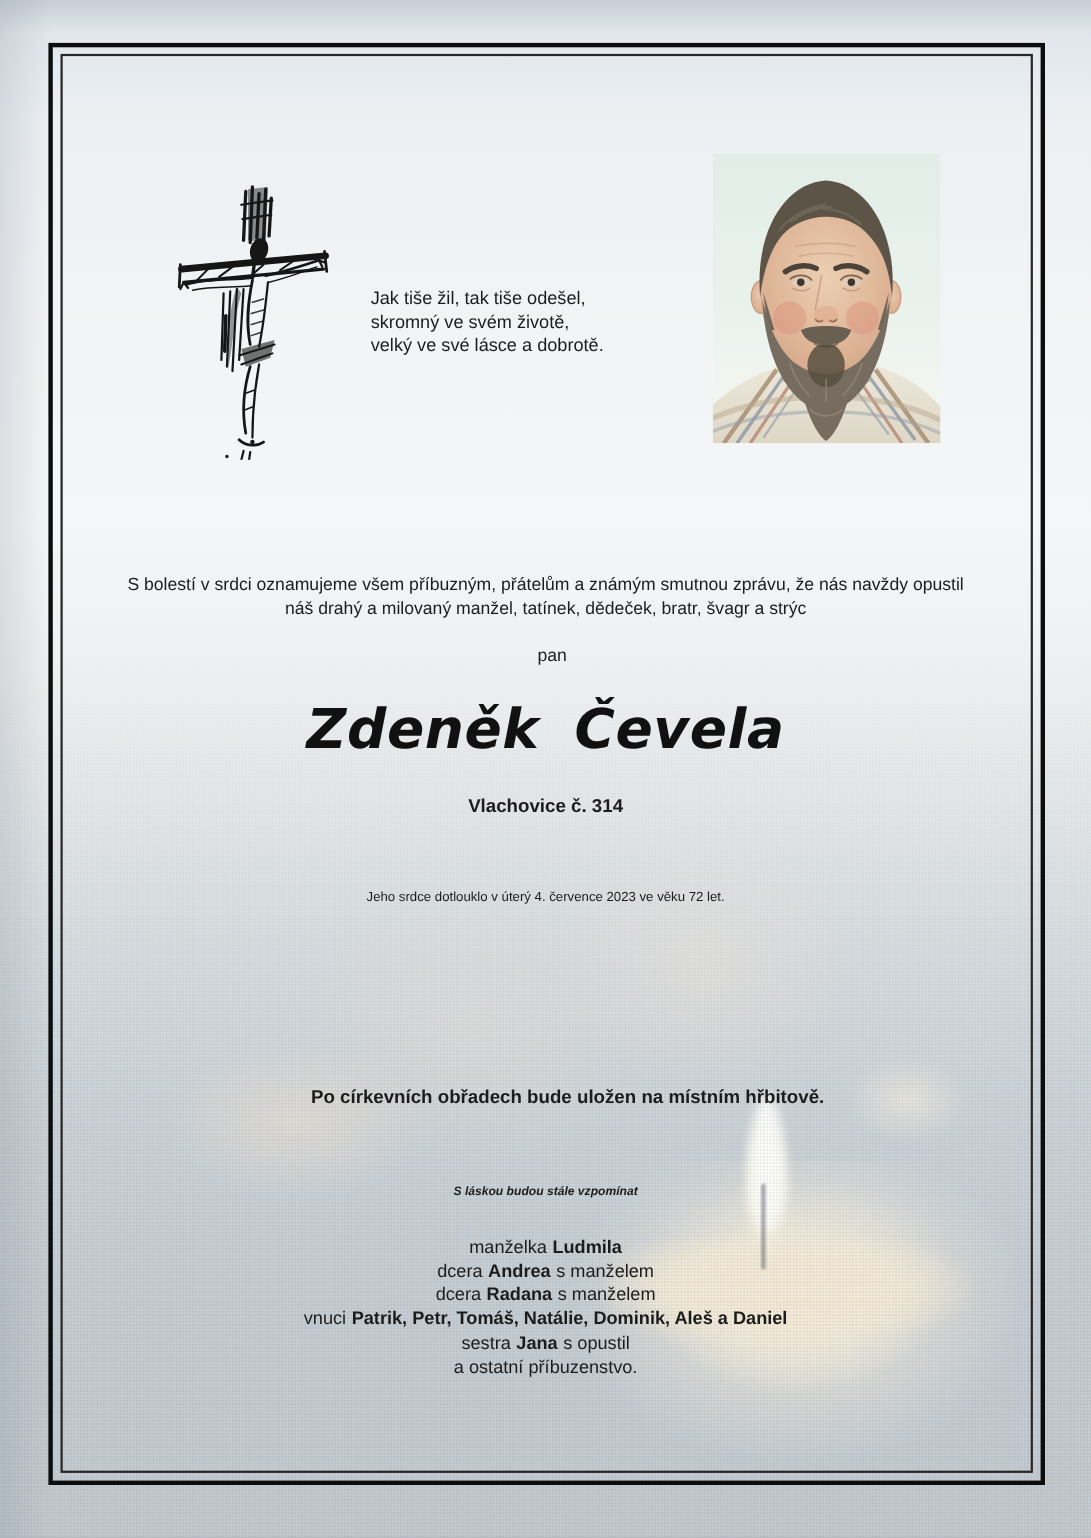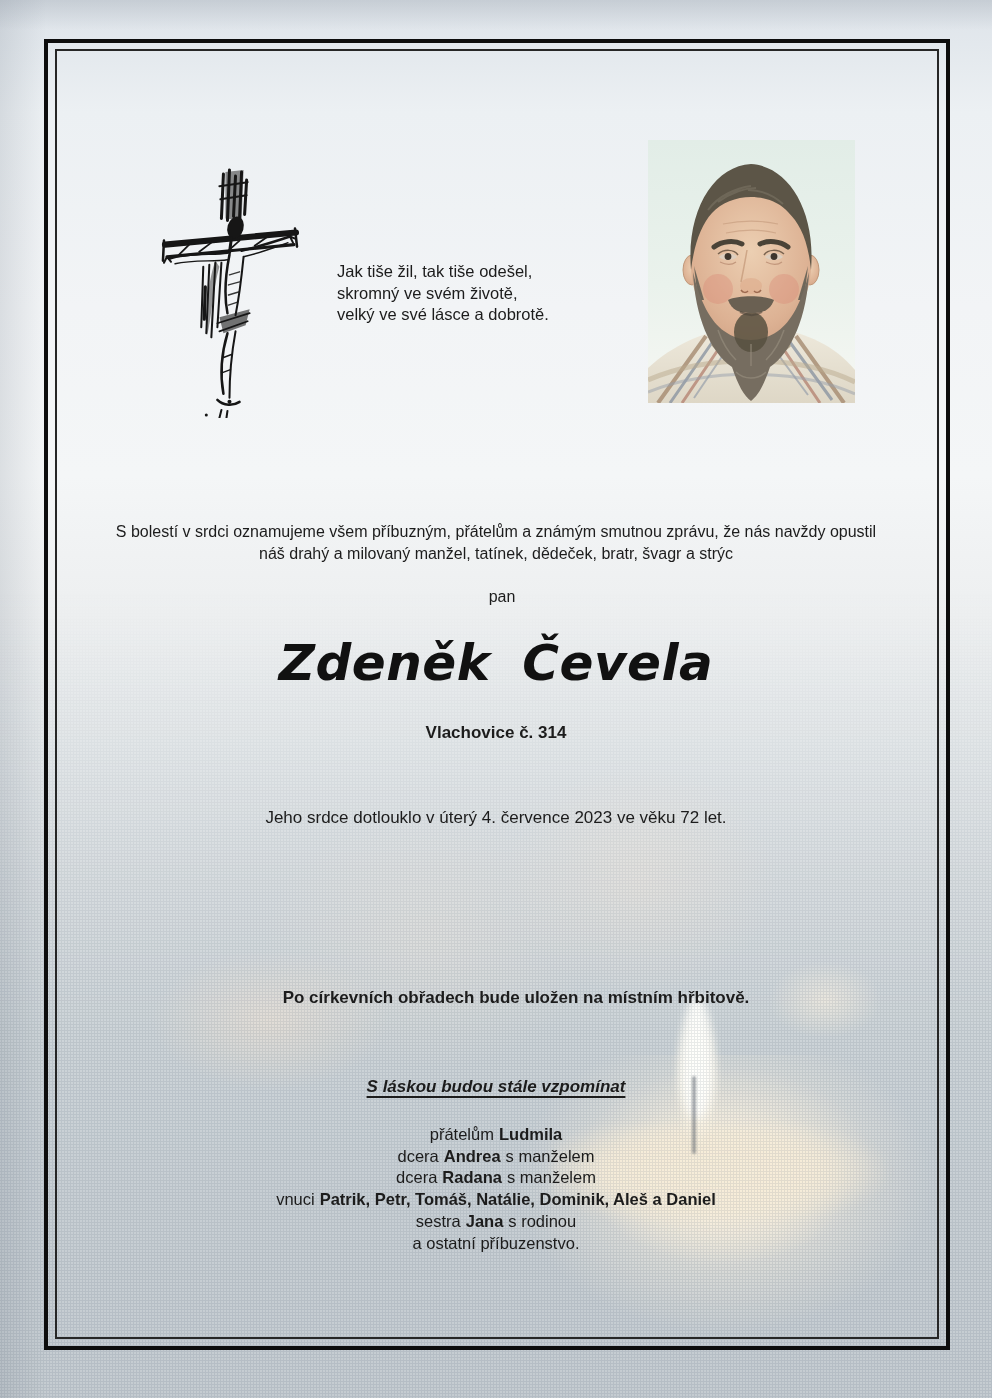--- a/index.html
+++ b/index.html
@@ -44,25 +44,25 @@
   .crucifix{position:absolute;left:158px;top:166px;width:148px;height:252px;}
   .portrait{position:absolute;left:648px;top:140px;width:207px;height:263px;}
   
   .tblock{position:absolute;left:0;right:0;text-align:center;}
   .quote{position:absolute;left:337px;top:261px;text-align:left;font-size:16.5px;line-height:21.5px;}
   .announcement{top:521px;font-size:16px;line-height:22px;}
   .honorific{top:588px;font-size:16px;padding-left:12px;}
   .name{top:634px;font-size:50px;font-weight:bold;font-style:italic;
     font-family:"DejaVu Sans",sans-serif;word-spacing:14px;letter-spacing:0.5px;color:#111;}
   .address{top:723px;font-size:17px;font-weight:bold;}
-  .death{top:808px;font-size:17px;}
+  .death{top:808px;font-size:12px;}
   .mass{top:899px;font-size:17px;font-weight:bold;line-height:23.5px;}
   .burial{top:988px;font-size:17px;font-weight:bold;margin-left:40px;}
-  .remember{top:1077px;font-size:17px;font-weight:bold;font-style:italic;
-    text-decoration:underline;text-underline-offset:4px;text-decoration-thickness:1.5px;}
+  .remember{top:1077px;font-size:11px;font-weight:bold;font-style:italic;
+    text-underline-offset:4px;text-decoration-thickness:1.5px;}
   .family{top:1124px;font-size:16.5px;line-height:21.7px;}
   .fam-row span:not(:empty){margin:0 2.5px;}
   .fam-name{font-weight:bold;}
   .footer{top:1358px;font-size:14px;font-weight:bold;color:#222;}
 </style>
 </head>
 <body>
 
 <div class="page">
 
@@ -196,31 +196,31 @@
 
   <div class="tblock death">Jeho srdce dotlouklo v úterý 4. července 2023 ve věku 72 let.</div>
 
 
   <div class="tblock burial">Po církevních obřadech bude uložen na místním hřbitově.</div>
 
   <div class="tblock remember">S láskou budou stále vzpomínat</div>
 
   <div class="tblock family">
     <div class="fam-row">
-      <span class="fam-prefix">přátelům</span><span class="fam-name">Ludmila</span><span class="fam-suffix"></span>
+      <span class="fam-prefix">manželka</span><span class="fam-name">Ludmila</span><span class="fam-suffix"></span>
     </div>
     <div class="fam-row">
       <span class="fam-prefix">dcera</span><span class="fam-name">Andrea</span><span class="fam-suffix">s manželem</span>
     </div>
     <div class="fam-row">
       <span class="fam-prefix">dcera</span><span class="fam-name">Radana</span><span class="fam-suffix">s manželem</span>
     </div>
     <div class="fam-row">
       <span class="fam-prefix">vnuci</span><span class="fam-name">Patrik, Petr, Tomáš, Natálie, Dominik, Aleš a Daniel</span><span class="fam-suffix"></span>
     </div>
     <div class="fam-row">
-      <span class="fam-prefix">sestra</span><span class="fam-name">Jana</span><span class="fam-suffix">s rodinou</span>
+      <span class="fam-prefix">sestra</span><span class="fam-name">Jana</span><span class="fam-suffix">s opustil</span>
     </div>
     <div class="fam-row">a ostatní příbuzenstvo.</div>
   </div>
 
 
 </div>
 
 </body></html>

